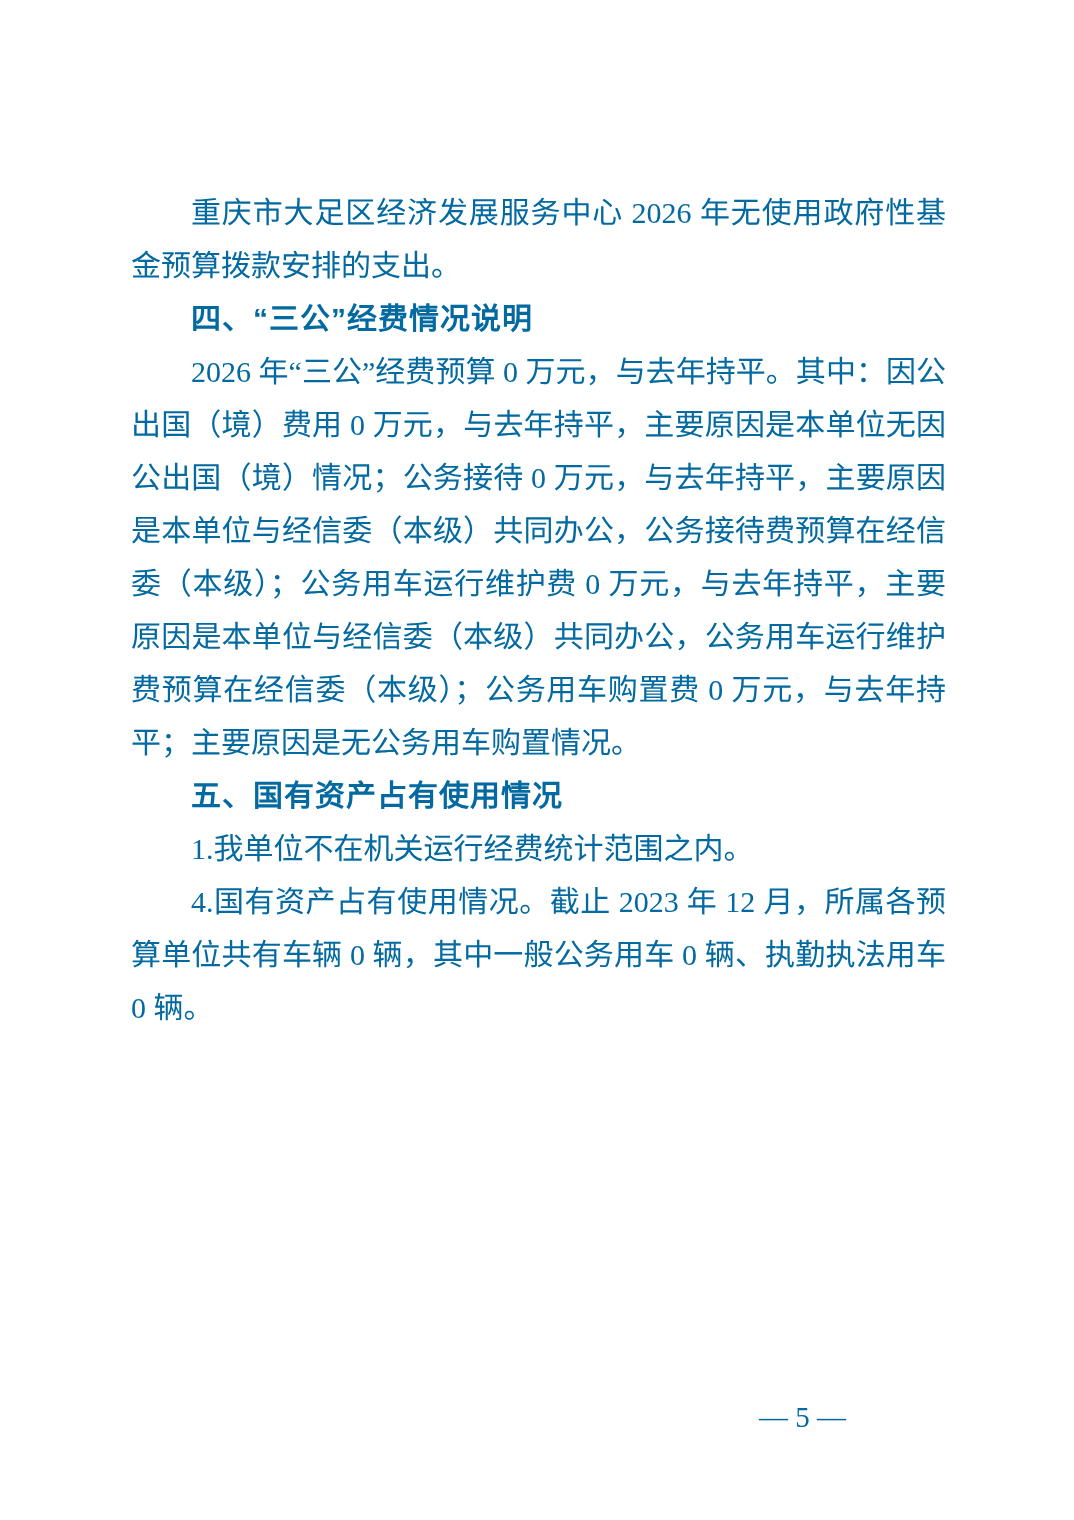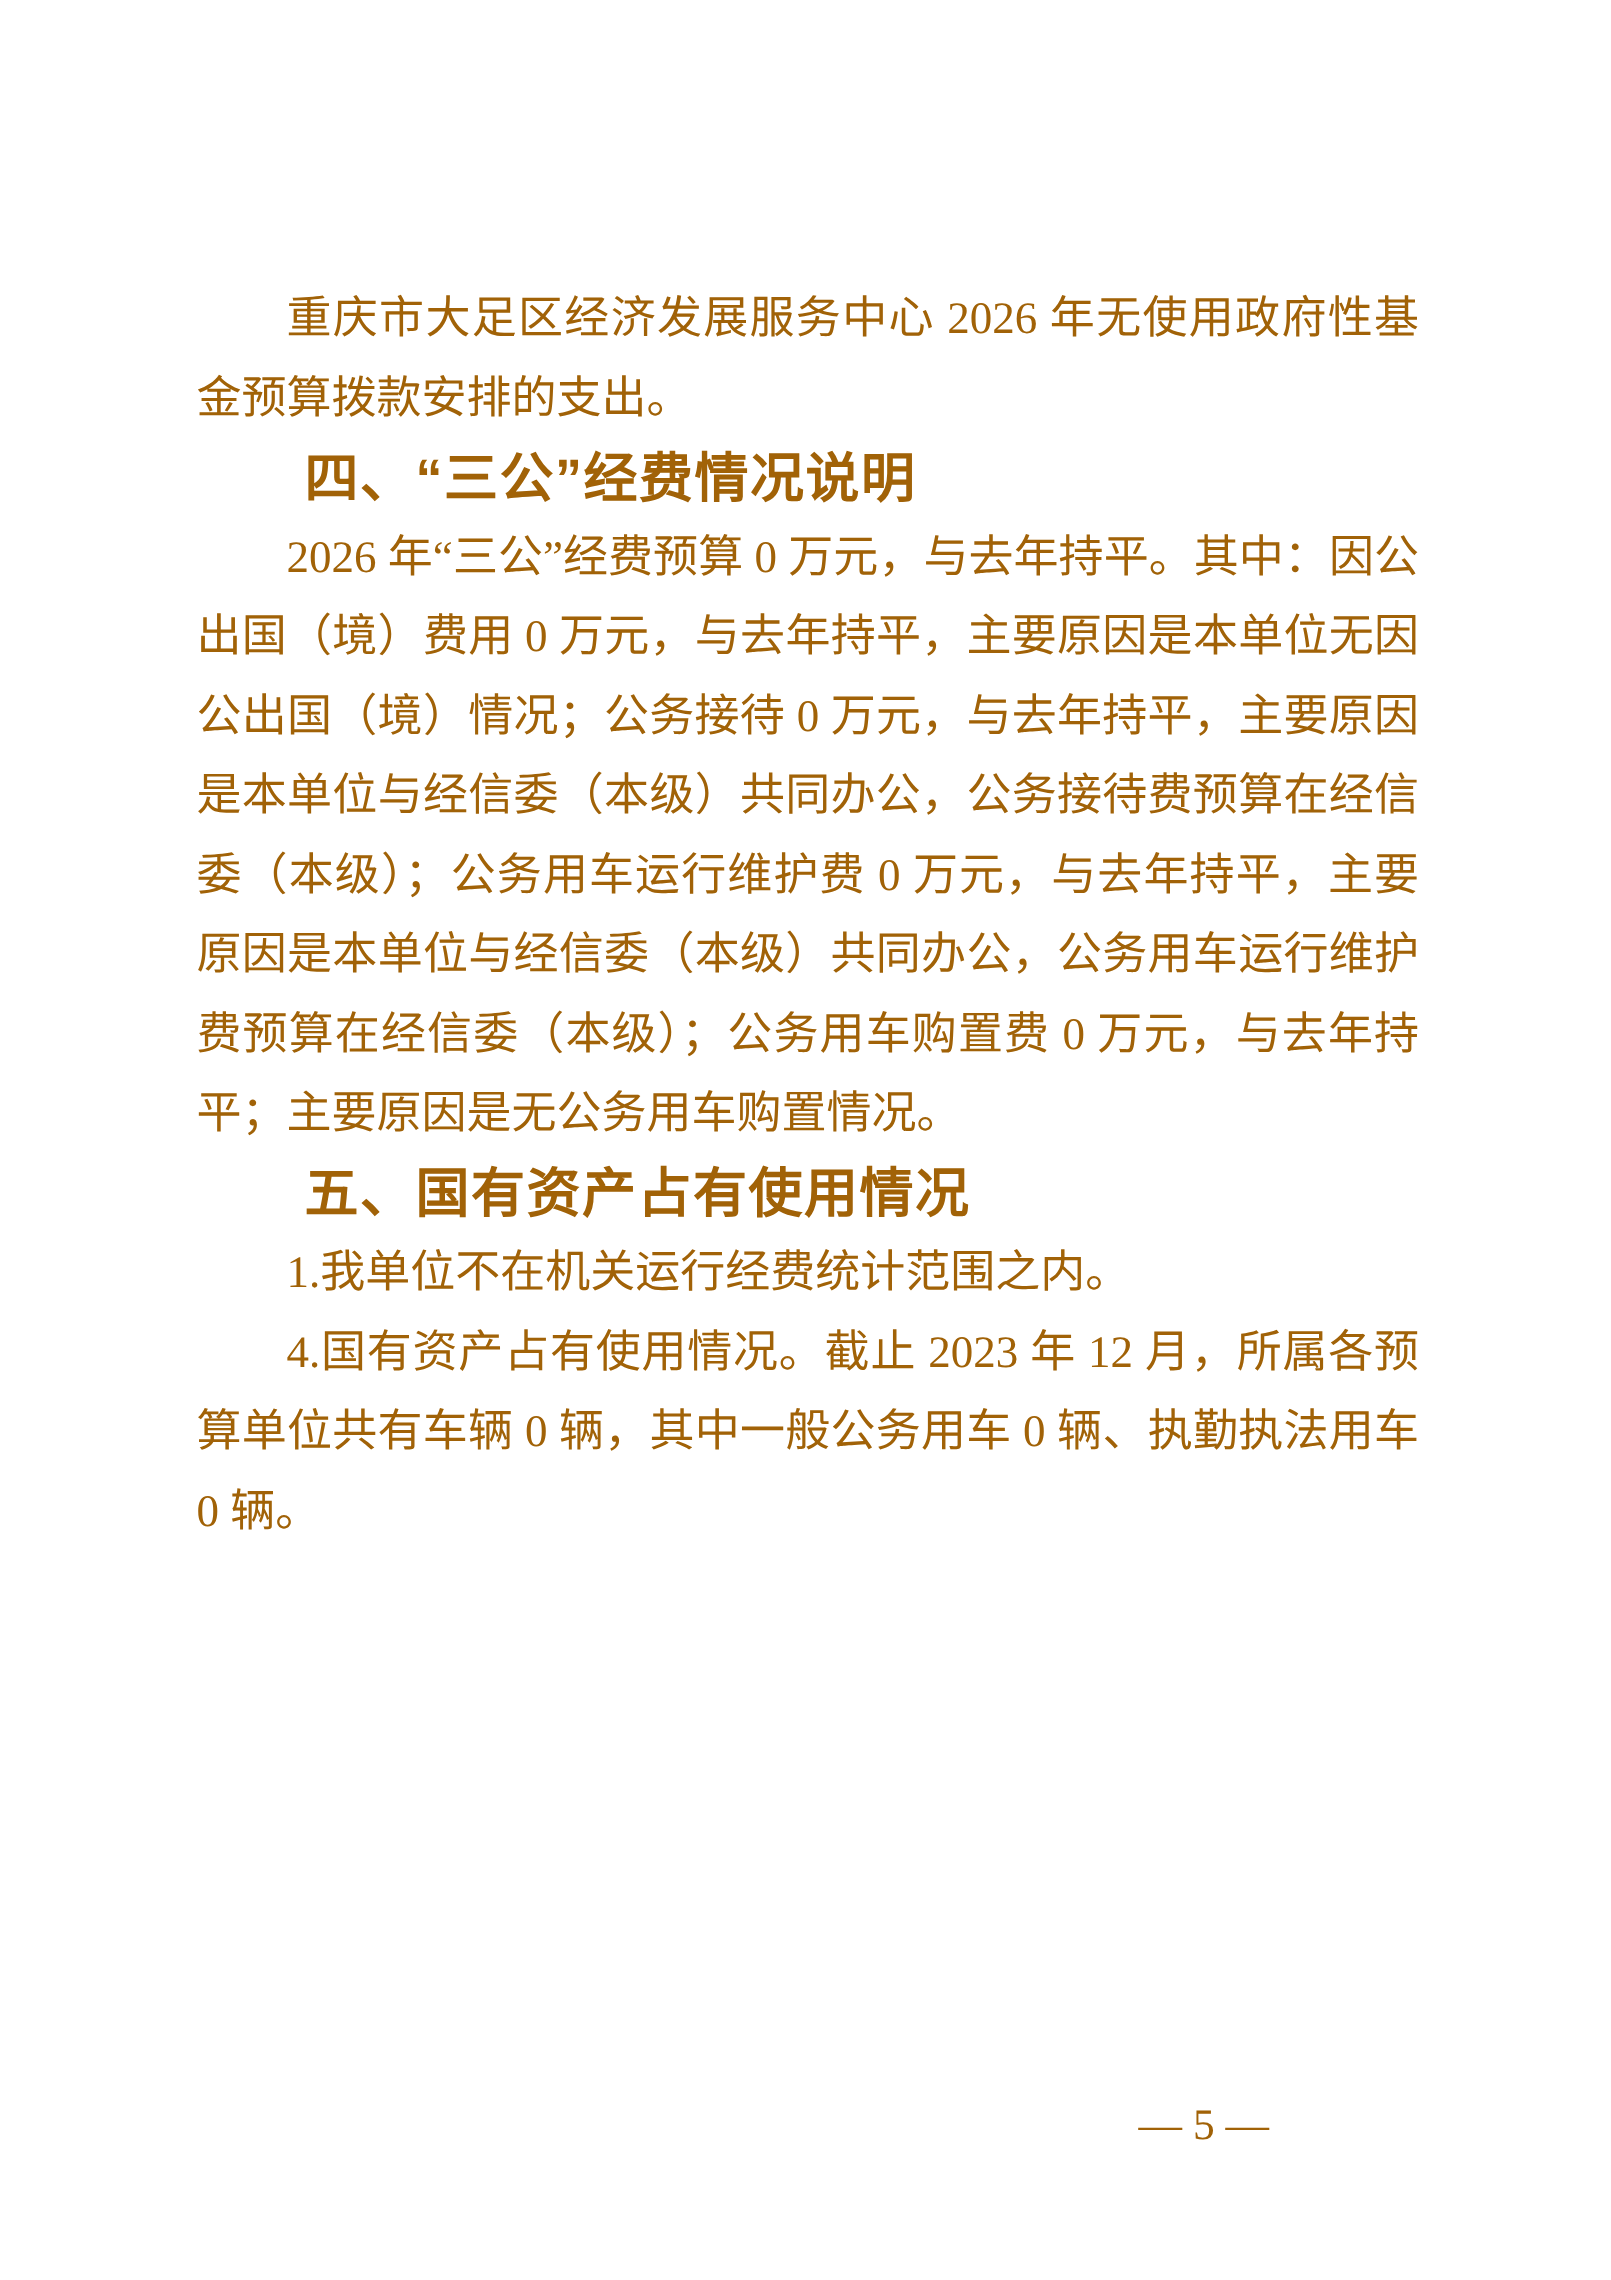--- a/index.html
+++ b/index.html
@@ -5,21 +5,21 @@
   html, body {
     margin: 0;
     padding: 0;
     background: #ffffff;
   }
   .page {
     position: relative;
     width: 1046px;
     height: 1520px;
     background: #ffffff;
-    color: #a16207;
+    color: #0369a1;
     font-family: "Liberation Serif", "DejaVu Serif", serif;
     overflow: hidden;
   }
   .content {
     position: absolute;
     left: 131px;
     top: 186px;
     width: 815px;
     font-size: 30px;
     line-height: 53px;
@@ -27,21 +27,21 @@
     text-justify: inter-character;
   }
   .content p {
     margin: 0;
     text-indent: 2em;
     text-align-last: left;
   }
   .section-heading {
     margin: 0;
     text-indent: 2em;
-    font-size: 36px;
+    font-size: 30px;
     line-height: 53px;
     font-weight: bold;
     font-family: "Liberation Sans", "DejaVu Sans", sans-serif;
     letter-spacing: 1px;
   }
   .page-number {
     position: absolute;
     top: 1401px;
     right: 200px;
     font-size: 29px;

